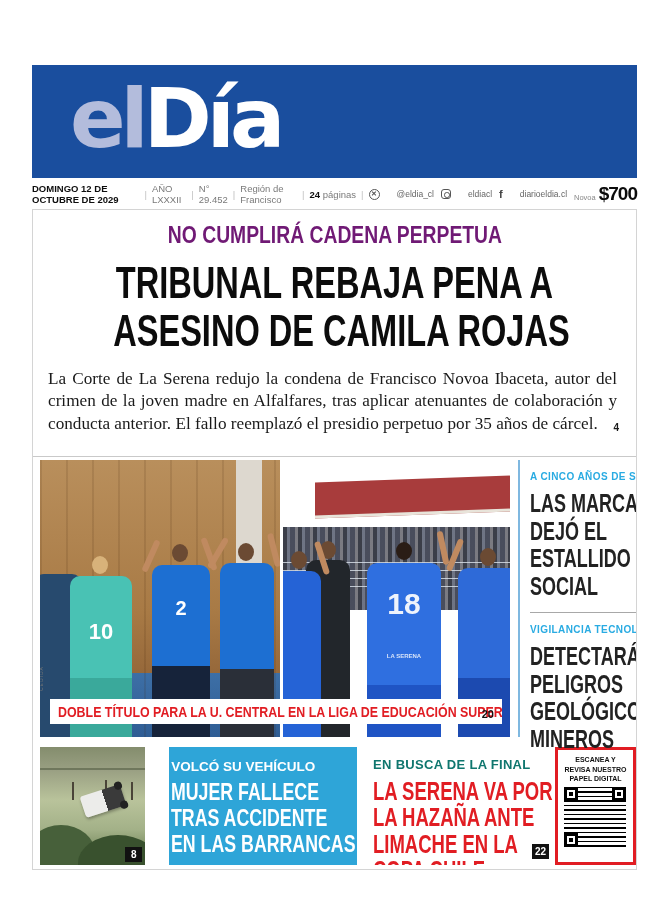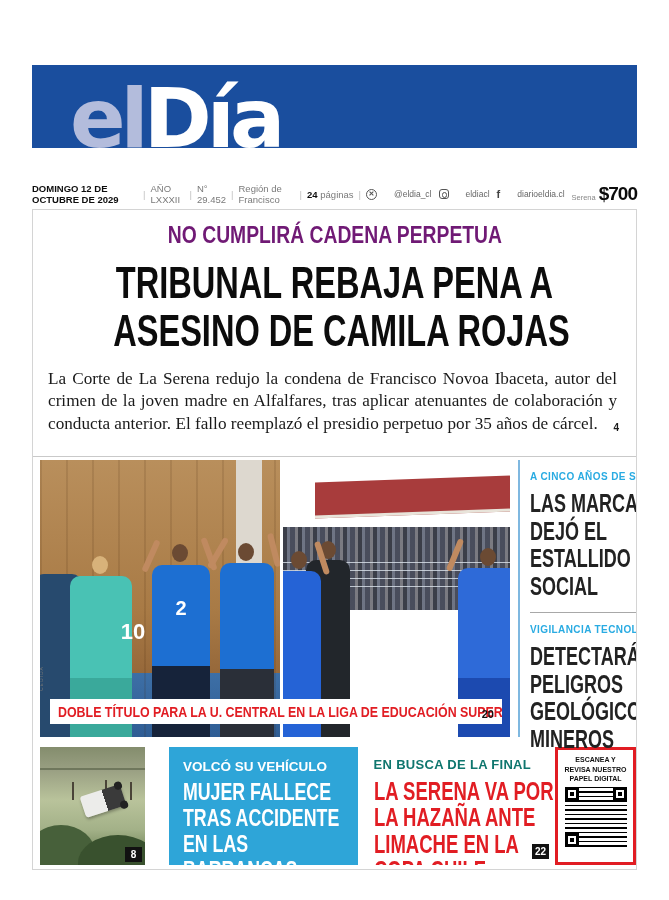--- a/index.html
+++ b/index.html
@@ -4,21 +4,21 @@
 <style>
   * { margin:0; padding:0; box-sizing:border-box; }
   html,body { background:#fff; }
   .page {
     position:relative; width:669px; height:900px; margin:0 auto;
     background:#fff; overflow:hidden;
     font-family:"Liberation Sans", sans-serif; color:#111;
   }
   
   .masthead {
-    position:absolute; left:32px; right:32px; top:65px; height:83px;
+    position:absolute; left:32px; right:32px; top:65px; height:113px;
     background:#1a4e9e; overflow:hidden;
   }
   .logo {
     padding-left:38px; font-family:"DejaVu Sans", sans-serif;
     font-weight:bold; font-size:82px; line-height:108px; letter-spacing:-5px;
   }
   .logo .el { color:#b3bcdc; }
   .logo .dia { color:#ffffff; }
   
   .dateline {
@@ -110,21 +110,21 @@
   .ph-acc {
     position:relative; width:110px; overflow:hidden;
     background:linear-gradient(180deg,#848d6d 0%,#9aa083 20%,#b9c39b 45%,#a3b188 70%,#5d7347 100%);
   }
   .hillline { position:absolute; left:0; right:0; top:18%; height:2px; background:rgba(70,80,55,.5); }
   .truck { position:absolute; left:40%; top:36%; width:42px; height:22px; background:linear-gradient(90deg,#ececea 55%,#3a3a3a 55%); border-radius:3px; transform:rotate(-18deg); box-shadow:0 2px 3px rgba(0,0,0,.3); }
   .wheel { position:absolute; width:8px; height:8px; border-radius:50%; background:#222; }
   .bush { position:absolute; border-radius:50%; }
   .post { position:absolute; width:2px; background:#4a4438; }
   .badge { position:absolute; background:#111; color:#fff; font-weight:bold; font-size:10px; width:17px; height:15px; display:flex; align-items:center; justify-content:center; }
-  .acc-panel { width:196px; background:#2ea5d8; color:#fff; padding:12px 14px; overflow:hidden;margin-left:24px; }
+  .acc-panel { width:196px; background:#2ea5d8; color:#fff; padding:12px 2px; overflow:hidden;margin-left:24px; }
   .acc-kicker { font-weight:bold; font-size:13.5px; white-space:nowrap; }
   .acc-h { margin-top:5px; font-size:24px; font-weight:bold; line-height:1.08; width:136%; transform:scaleX(0.74); transform-origin:0 0; }
   .fb-panel { position:relative; width:206px; background:#fff; padding:10px 0 0 16px; overflow:hidden; }
   .fb-kicker { font-weight:bold; font-size:13px; color:#0f766e; letter-spacing:.3px; white-space:nowrap; }
   .fb-h { margin-top:6px; font-size:25px; font-weight:bold; line-height:1.05; color:#e11d23; width:136%; transform:scaleX(0.74); transform-origin:0 0; }
   .qr-box { margin-left:auto; width:84px; border:3px solid #e11d23; background:#fff; padding:5px 4px 4px; display:flex; flex-direction:column; align-items:center; }
   .qr-label { font-size:7px; font-weight:bold; text-align:center; line-height:1.35; color:#111; }
   .qr {
     margin-top:4px; width:62px; height:60px; position:relative; background:
       repeating-linear-gradient(0deg,#000 0 2px, transparent 2px 5px, #000 5px 6px, transparent 6px 9px),
@@ -164,21 +164,21 @@
       </span>
       <span class="soc">
         <span class="icig"></span>
         <span>eldiacl</span>
       </span>
       <span class="soc">
         <span class="icfb">f</span>
         <span>diarioeldia.cl</span>
       </span>
       <span class="price">
-        <span class="lbl">Serena</span>
+        <span class="lbl">Novoa</span>
         <span class="amt">$700</span>
       </span>
     </div>
   </div>
 
   <div class="content">
 
     <div>
       <div class="kicker"><span class="cond">NO CUMPLIRÁ CADENA PERPETUA</span></div>
       <div class="headline">
@@ -192,21 +192,21 @@
     </div>
 
     <div class="photo-row">
       <div class="photos">
 
         <div class="ph ph-left">
           <div class="pillar"></div>
           <div class="fig" style="left:-6px;top:41%;width:48px;height:60%;background:#274a6e;"></div>
           <div class="fig" style="left:30px;top:42%;width:62px;height:59%;background:linear-gradient(180deg,#49c2b4 0 62%,#3aa99b 62% 100%);">
             <div class="head" style="left:22px;top:-20px;background:#d8b27a;"></div>
-            <div class="jersey-num" style="top:26%;font-size:22px;margin-left:32px;">10</div>
+            <div class="jersey-num" style="top:26%;font-size:22px;">10</div>
           </div>
           <div class="fig" style="left:112px;top:38%;width:58px;height:63%;background:linear-gradient(180deg,#1d6fd2 0 58%,#16233a 58% 100%);">
             <div class="head" style="left:20px;top:-21px;"></div>
             <div class="arm" style="left:-4px;top:-26px;transform:rotate(24deg);"></div>
             <div class="arm" style="right:-2px;top:-28px;transform:rotate(-20deg);"></div>
             <div class="jersey-num" style="top:18%;font-size:20px;">2</div>
           </div>
           <div class="fig" style="left:180px;top:37%;width:54px;height:64%;background:linear-gradient(180deg,#1d6fd2 0 60%,#2a2f38 60% 100%);">
             <div class="head" style="left:18px;top:-20px;"></div>
             <div class="arm" style="left:-5px;top:-27px;transform:rotate(30deg);"></div>
@@ -218,20 +218,26 @@
         <div class="ph ph-right">
           <div class="roof"></div>
           <div class="crowd"></div>
           <div class="railing"></div>
           <div class="fig" style="left:10%;top:36%;width:44px;height:64%;background:#22262b;">
             <div class="head" style="left:14px;top:-19px;"></div>
           </div>
           <div class="fig" style="left:-8px;top:40%;width:46px;height:60%;background:#2563d6;">
             <div class="head" style="left:16px;top:-20px;"></div>
             <div class="arm" style="right:-4px;top:-30px;transform:rotate(-18deg);"></div>
+          </div>
+          <div class="fig" style="left:37%;top:37%;width:74px;height:63%;background:linear-gradient(180deg,#2f6fe0 0 70%,#1f54c4 70% 100%);">
+            <div class="head" style="left:29px;top:-21px;background:#2a1d16;"></div>
+            <div class="arm" style="right:-5px;top:-32px;transform:rotate(-12deg);"></div>
+            <div class="jersey-num" style="top:14%;font-size:30px;font-weight:bold;opacity:.92;">18</div>
+            <div class="jersey-num" style="top:52%;font-size:6px;opacity:.8;">LA SERENA</div>
           </div>
           <div class="fig" style="right:-10px;top:39%;width:62px;height:61%;background:linear-gradient(180deg,#2e6ad8 0 65%,#1c4ab0 65% 100%);">
             <div class="head" style="left:22px;top:-20px;"></div>
             <div class="arm" style="left:-6px;top:-30px;transform:rotate(22deg);"></div>
           </div>
         </div>
 
         <div class="cap-strip">
           <span class="cap-text">DOBLE TÍTULO PARA LA U. CENTRAL EN LA LIGA DE EDUCACIÓN SUPERIOR</span>
           <span class="cap-pg">20</span>

